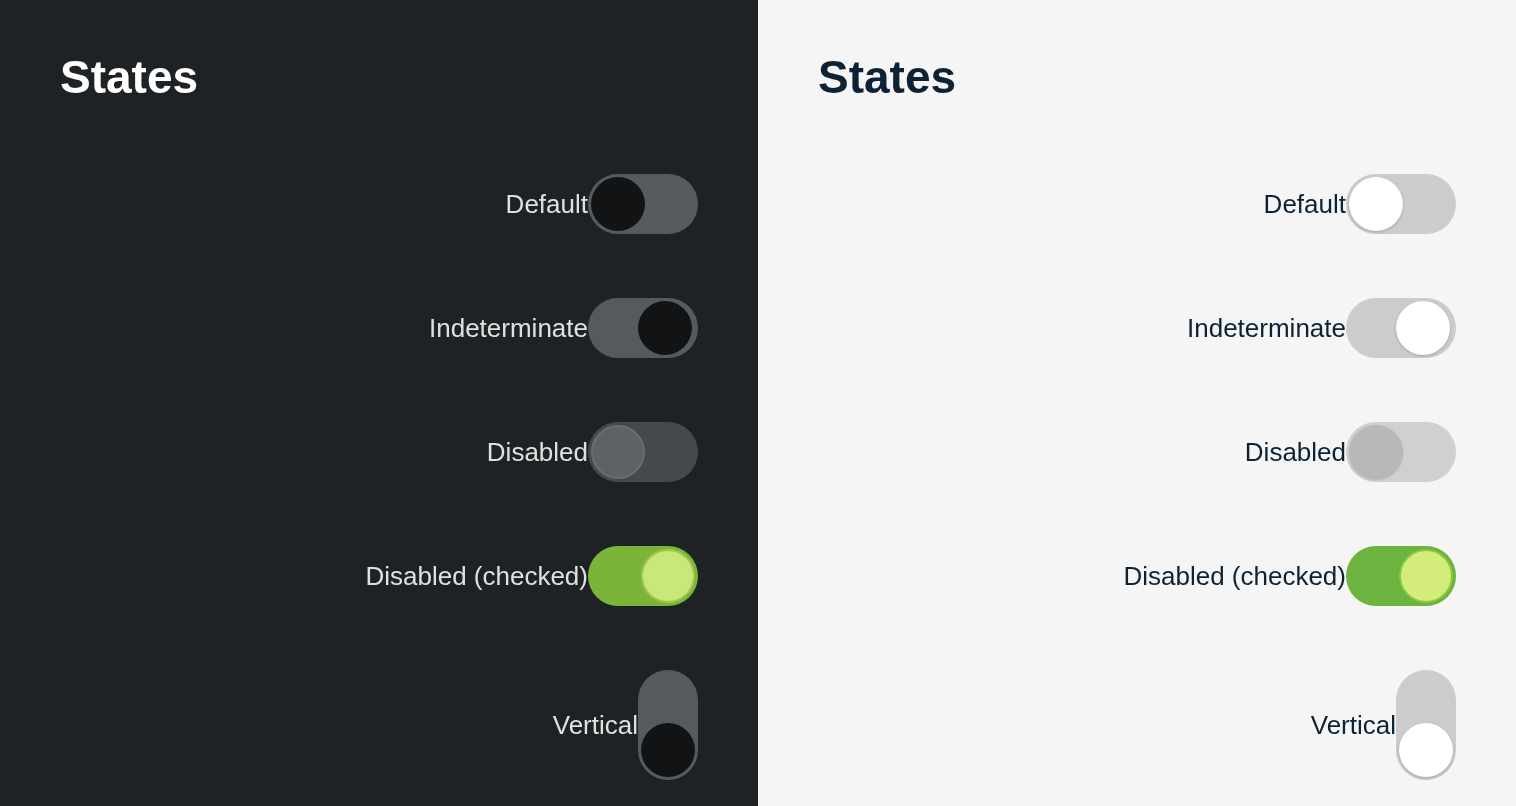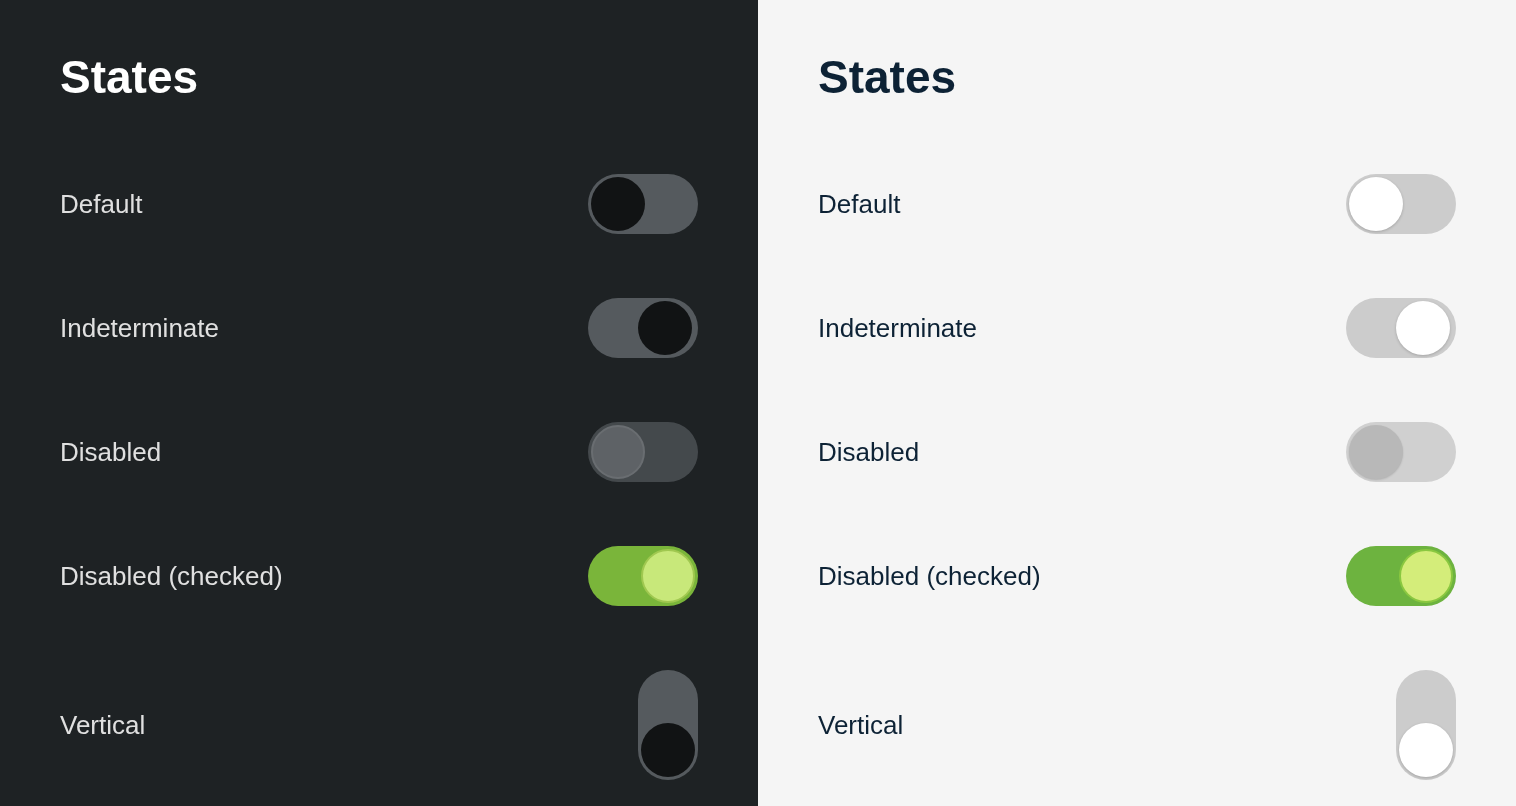--- a/index.html
+++ b/index.html
@@ -38,21 +38,21 @@
       color: #ffffff;
     }
 
     .panel-light .panel-title {
       color: #0d2235;
     }
 
     .state-row {
       display: flex;
       align-items: center;
-      justify-content: space-between;
+      justify-content: flex-end;
       padding: 24px 0;
       border-bottom: none;
     }
 
     .state-label {
       font-size: 26px;
       font-weight: 400;
     }
 
     .panel-dark .state-label {

